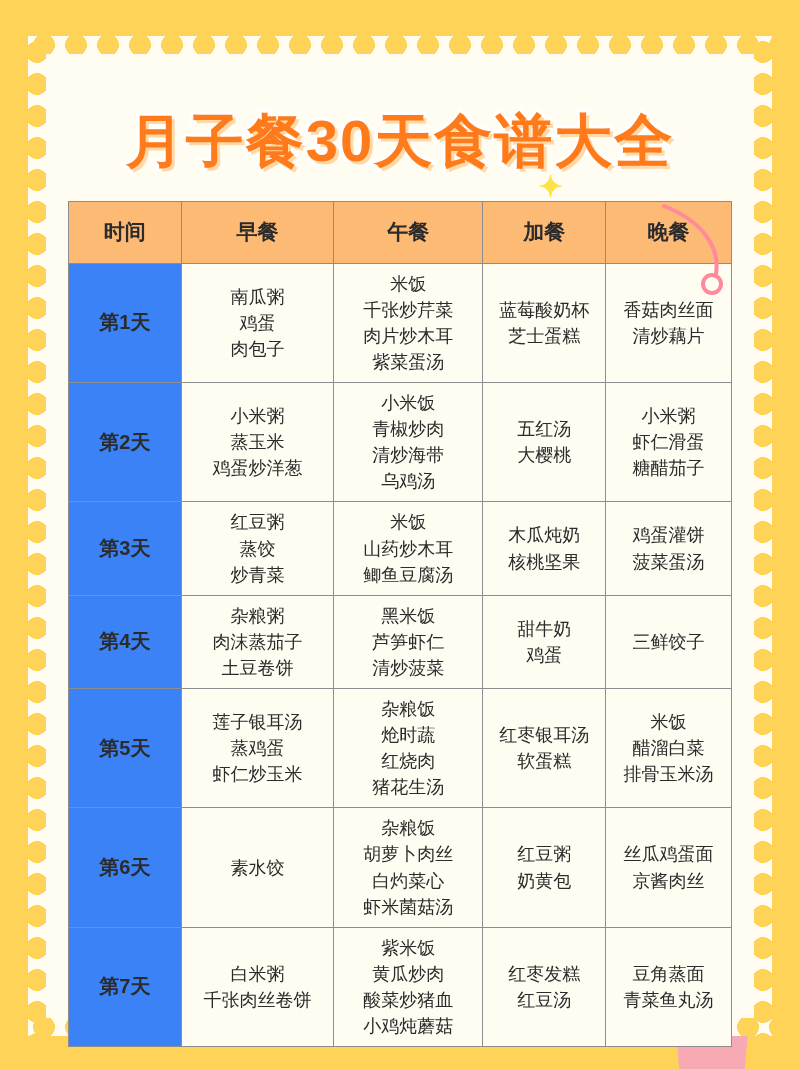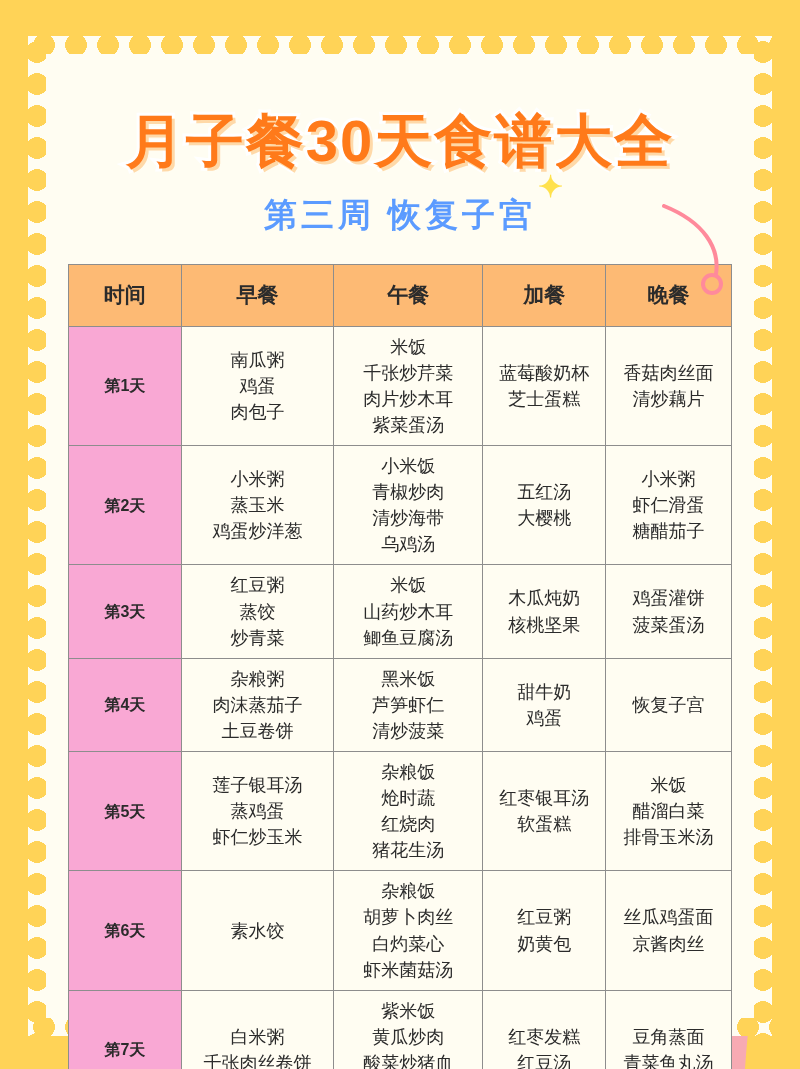--- a/index.html
+++ b/index.html
@@ -106,22 +106,22 @@
     line-height: 1.45;
     padding: 7px 2px;
   }
   thead th {
     background: #fdba74;
     font-size: 21px;
     font-weight: bold;
     height: 62px;
   }
   tbody td.daycell {
-    background: #f9a8d4;
-    font-size: 16px;
+    background: #3b82f6;
+    font-size: 20px;
     font-weight: bold;
   }
   tbody td { background: #fffdf2; }
   col.c-day { width: 17%; }
   col.c-br  { width: 23%; }
   col.c-lu  { width: 22.5%; }
   col.c-sn  { width: 18.5%; }
   col.c-di  { width: 19%; }
 </style>
 </head>
@@ -145,21 +145,20 @@
   <div class="inner">
     <div class="title">月子餐30天食谱大全</div>
 
     <svg class="swirl" viewBox="0 0 70 110" xmlns="http://www.w3.org/2000/svg">
       <path d="M6 2 C46 18 62 44 58 70" stroke="#ff8a9b" stroke-width="4" fill="none" stroke-linecap="round"></path>
       <circle cx="54" cy="80" r="9" stroke="#ff8a9b" stroke-width="4" fill="none"></circle>
     </svg>
 
     <div class="subtitle">
       <span class="sparkle">✦</span>
-      <span>第三周 恢复子宫</span>
     </div>
 
     <table>
       <colgroup>
         <col class="c-day">
           <col class="c-br">
           <col class="c-lu">
           <col class="c-sn">
           <col class="c-di">
       </colgroup>
@@ -192,21 +191,21 @@
             <td>红豆粥<br>蒸饺<br>炒青菜</td>
             <td>米饭<br>山药炒木耳<br>鲫鱼豆腐汤</td>
             <td>木瓜炖奶<br>核桃坚果</td>
             <td>鸡蛋灌饼<br>菠菜蛋汤</td>
           </tr>
           <tr>
             <td class="daycell">第4天</td>
             <td>杂粮粥<br>肉沫蒸茄子<br>土豆卷饼</td>
             <td>黑米饭<br>芦笋虾仁<br>清炒菠菜</td>
             <td>甜牛奶<br>鸡蛋</td>
-            <td>恢复子宫</td>
+            <td>三鲜饺子</td>
           </tr>
           <tr>
             <td class="daycell">第5天</td>
             <td>莲子银耳汤<br>蒸鸡蛋<br>虾仁炒玉米</td>
             <td>杂粮饭<br>炝时蔬<br>红烧肉<br>猪花生汤</td>
             <td>红枣银耳汤<br>软蛋糕</td>
             <td>米饭<br>醋溜白菜<br>排骨玉米汤</td>
           </tr>
           <tr>
             <td class="daycell">第6天</td>

